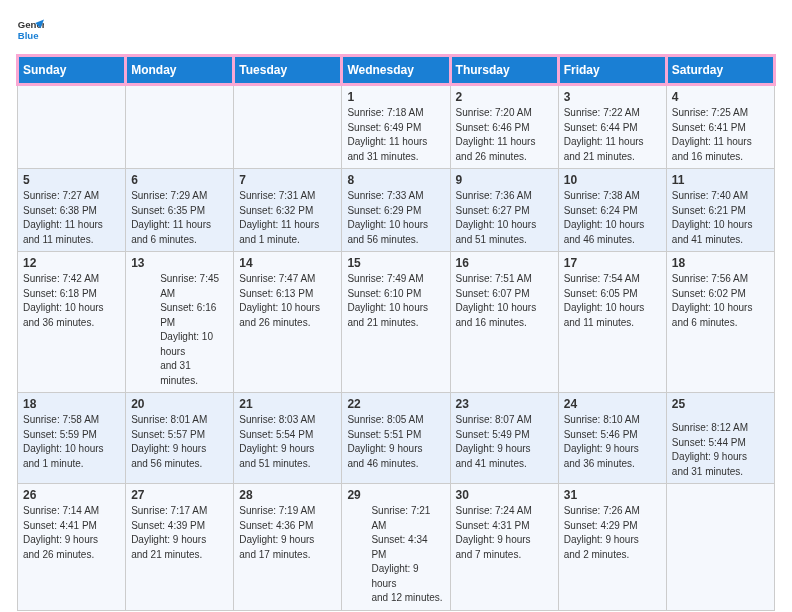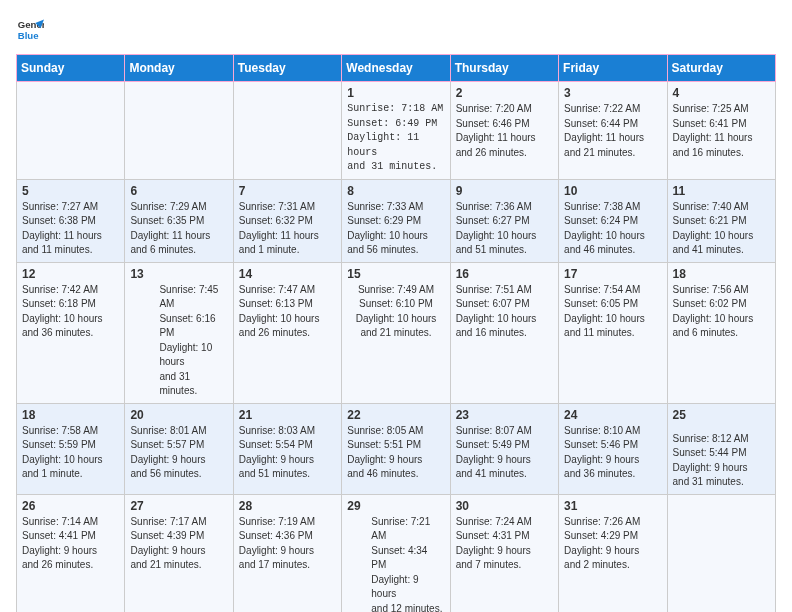--- a/index.html
+++ b/index.html
@@ -42,21 +42,21 @@
       border-collapse: collapse;
       table-layout: fixed;
     }
     thead th {
       background-color: #1a7fd4;
       color: #fff;
       font-size: 12px;
       font-weight: bold;
       padding: 6px 4px;
       text-align: left;
-      border: 1px solid #f9a8d4;
+      border: 3px solid #f9a8d4;
     }
     tbody tr {
       height: 80px;
     }
     tbody tr:nth-child(odd) {
       background-color: #f5f8fd;
     }
     tbody tr:nth-child(even) {
       background-color: #e8f0fb;
     }
@@ -111,21 +111,21 @@
         <th>Saturday</th>
       </tr>
   </thead>
   <tbody id="calendar-body">
   <tr>
         <td class="empty-cell"></td>
         <td class="empty-cell"></td>
         <td class="empty-cell"></td>
         <td>
           <span class="day-num">1</span>
-          <div class="day-info" style="white-space: pre-line; font-family: Liberation Mono, monospace;">Sunrise: 7:18 AM
+          <div class="day-info" style="white-space: pre-line;">Sunrise: 7:18 AM
 Sunset: 6:49 PM
 Daylight: 11 hours
 and 31 minutes.</div>
         </td>
         <td>
           <span class="day-num">2</span>
           <div class="day-info" style="white-space: pre-line;">Sunrise: 7:20 AM
 Sunset: 6:46 PM
 Daylight: 11 hours
 and 26 minutes.</div>
@@ -213,21 +213,21 @@
         </td>
         <td>
           <span class="day-num">14</span>
           <div class="day-info" style="white-space: pre-line;">Sunrise: 7:47 AM
 Sunset: 6:13 PM
 Daylight: 10 hours
 and 26 minutes.</div>
         </td>
         <td>
           <span class="day-num">15</span>
-          <div class="day-info" style="white-space: pre-line; text-align: center;">Sunrise: 7:49 AM
+          <div class="day-info" style="white-space: pre-line;">Sunrise: 7:49 AM
 Sunset: 6:10 PM
 Daylight: 10 hours
 and 21 minutes.</div>
         </td>
         <td>
           <span class="day-num">16</span>
           <div class="day-info" style="white-space: pre-line;">Sunrise: 7:51 AM
 Sunset: 6:07 PM
 Daylight: 10 hours
 and 16 minutes.</div>

